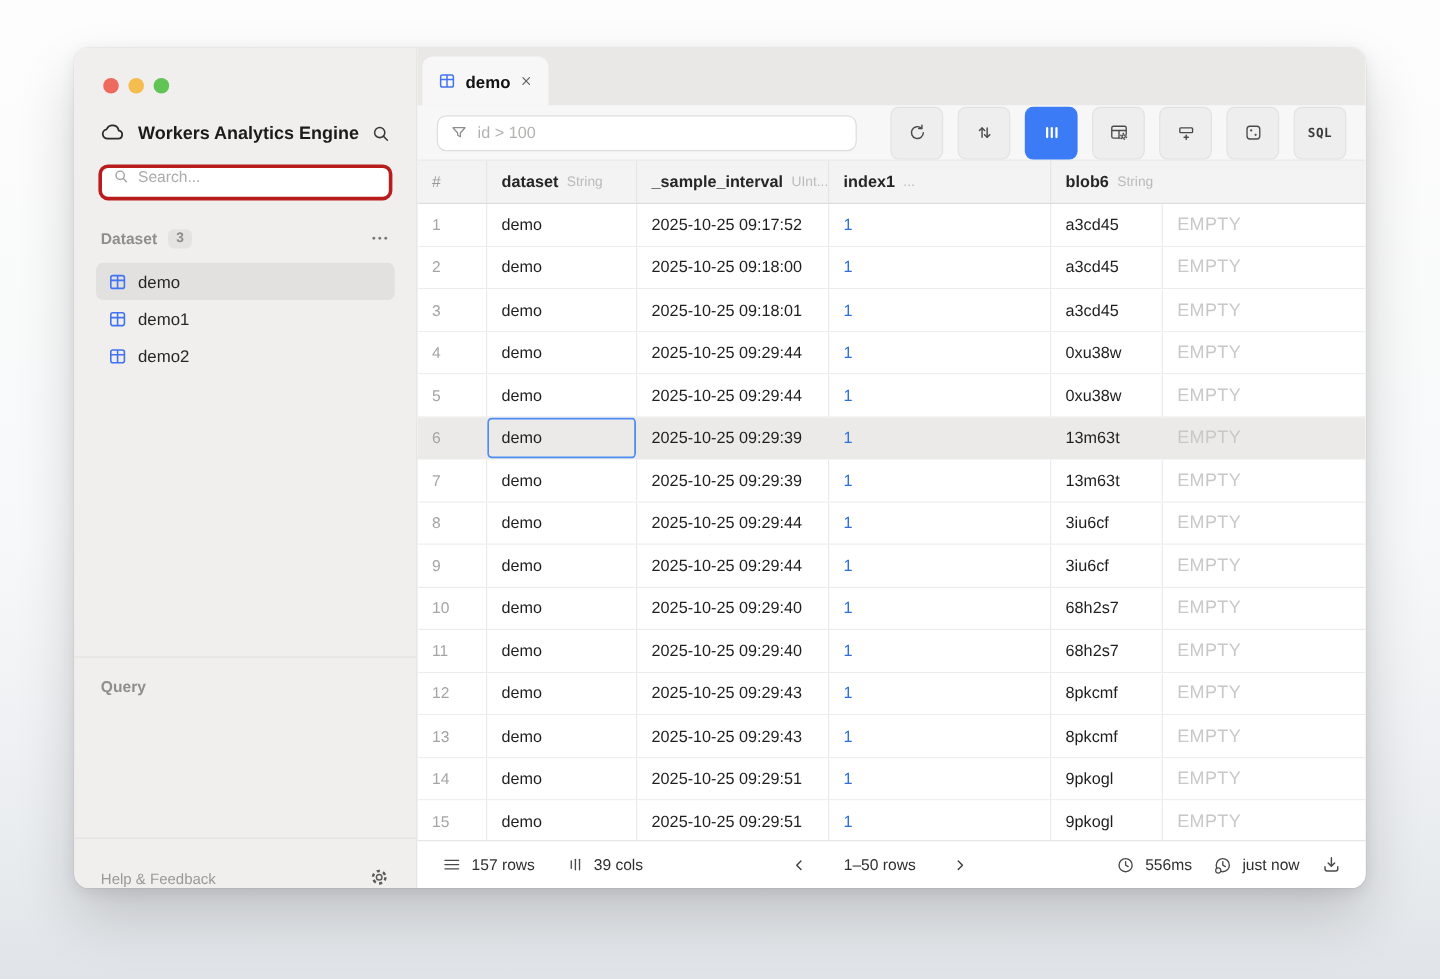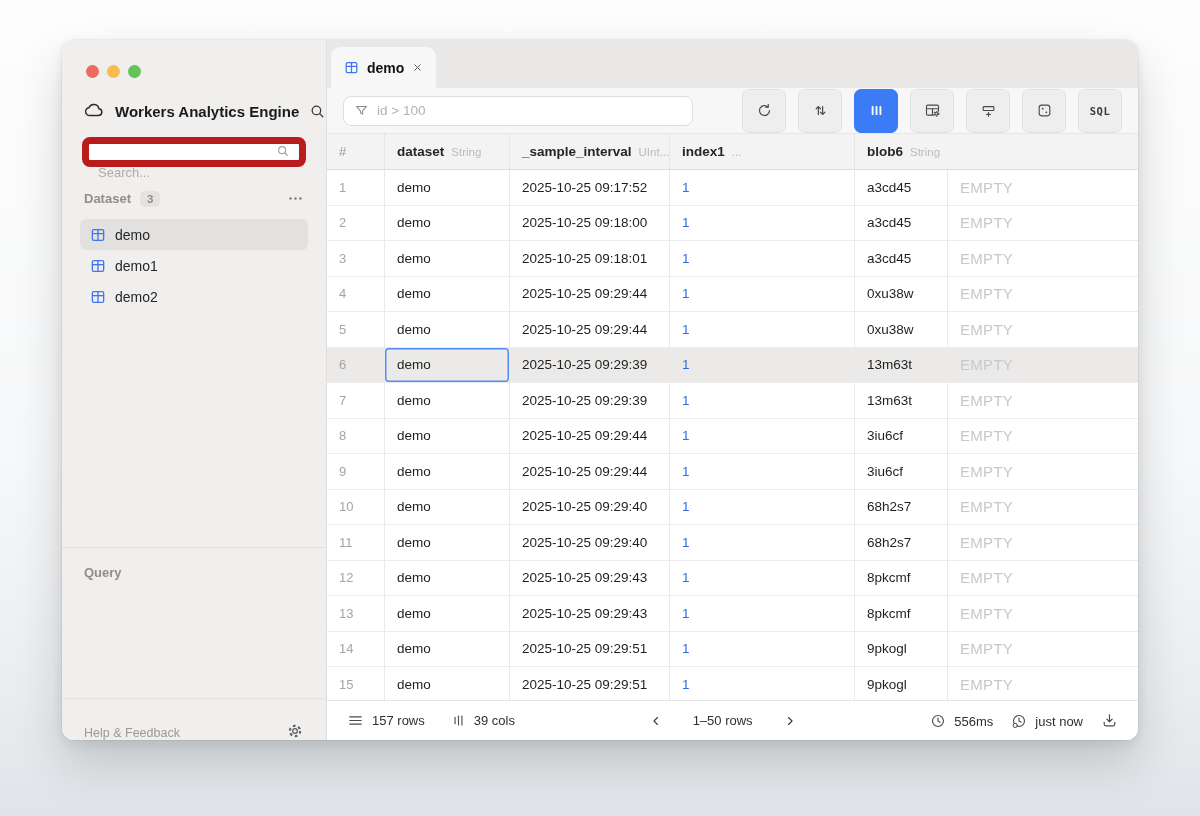--- a/index.html
+++ b/index.html
@@ -9,26 +9,26 @@
     background:linear-gradient(180deg,#fdfdfd 0%,#f7f8f9 55%,#eaedf0 85%,#e0e4e8 100%);
     position:relative; overflow:hidden;
     -webkit-font-smoothing:antialiased;
   }
   .window {
     position:absolute; left:62px; top:40px; width:1076px; height:700px;
     border-radius:12px; background:#fff; overflow:hidden; display:flex;
     box-shadow:0 24px 48px rgba(0,0,0,.16), 0 4px 12px rgba(0,0,0,.08), 0 0 0 1px rgba(0,0,0,.04);
   }
   
-  .sidebar { width:265px; flex:none; background:#f0efee; border-right:1px solid #e0dfde; display:flex; flex-direction:column; }
+  .sidebar { width:286px; flex:none; background:#f0efee; border-right:1px solid #e0dfde; display:flex; flex-direction:column; }
   .traffic { display:flex; gap:8px; padding:25px 0 0 24px; }
   .dot { width:13px; height:13px; border-radius:50%; }
   .side-title { display:flex; align-items:center; gap:10px; padding:23px 22px 0 22px; }
   .side-title .ttl { font-size:15px; font-weight:700; color:#1b1b1b; flex:1; white-space:nowrap; }
-  .search-box { margin:15px 20px 0; height:30px; background:#fff; border:7px solid #b91c1c; border-radius:8px; display:flex; align-items:flex-end; gap:7px; padding:0 9px; color:#a9a8a7;flex-direction:column; }
+  .search-box { margin:15px 20px 0; height:30px; background:#fff; border:3px solid #b91c1c; border-radius:8px; display:flex; align-items:flex-start; gap:7px; padding:0 9px; color:#a9a8a7; }
   .search-box input { border:none; outline:none; background:transparent; font:13px "Liberation Sans",sans-serif; color:#333; width:100%; }
   .search-box input::placeholder { color:#adacab; }
   .section-head { display:flex; align-items:center; gap:9px; padding:0 22px; margin-top:23px; }
   .section-label { font-size:13px; font-weight:700; color:#8f8e8d; }
   .badge { background:#e4e3e2; border-radius:5px; font-size:11.5px; color:#8f8e8d; padding:2px 7px; font-weight:600; }
   .head-spacer { flex:1; }
   .side-items { margin-top:12px; padding:0 18px; display:flex; flex-direction:column; gap:0; }
   .side-item { height:31px; border-radius:6px; display:flex; align-items:center; gap:9px; padding:0 10px; font-size:14px; color:#262626; cursor:default; }
   .side-item.active { background:#e2e1e0; }
   .flex2 { flex:2; } .flex1 { flex:1; }
@@ -64,21 +64,21 @@
   .cell:last-child { border-right:none; }
   .cell.num { color:#a5a4a4; font-size:13px; }
   .cell.link { color:#2e6fe0; }
   .cell.empty { color:#c9c8c8; font-size:15px; letter-spacing:.3px; }
   .cell.selcell { box-shadow:inset 0 0 0 1.5px #4f8df5; border-radius:4px; }
   
   .statusbar { height:40px; flex:none; border-top:1px solid #e7e6e6; background:#fff; display:flex; align-items:center; padding:0 20px; font-size:13px; color:#2f2f2f; }
   .sb-item { display:flex; align-items:center; gap:8px; }
   .sb-left { display:flex; align-items:center; gap:26px; }
   .sb-center { display:flex; align-items:center; gap:30px; }
-  .sb-right { display:flex; align-items:flex-end; gap:18px; }
+  .sb-right { display:flex; align-items:center; gap:18px; }
   .sb-flex { flex:1; }
   .icon { display:inline-flex; align-items:center; justify-content:center; flex:none; }
 </style>
 </head>
 <body>
 
 <div class="window">
 
   <div class="sidebar">
     <div class="traffic">

